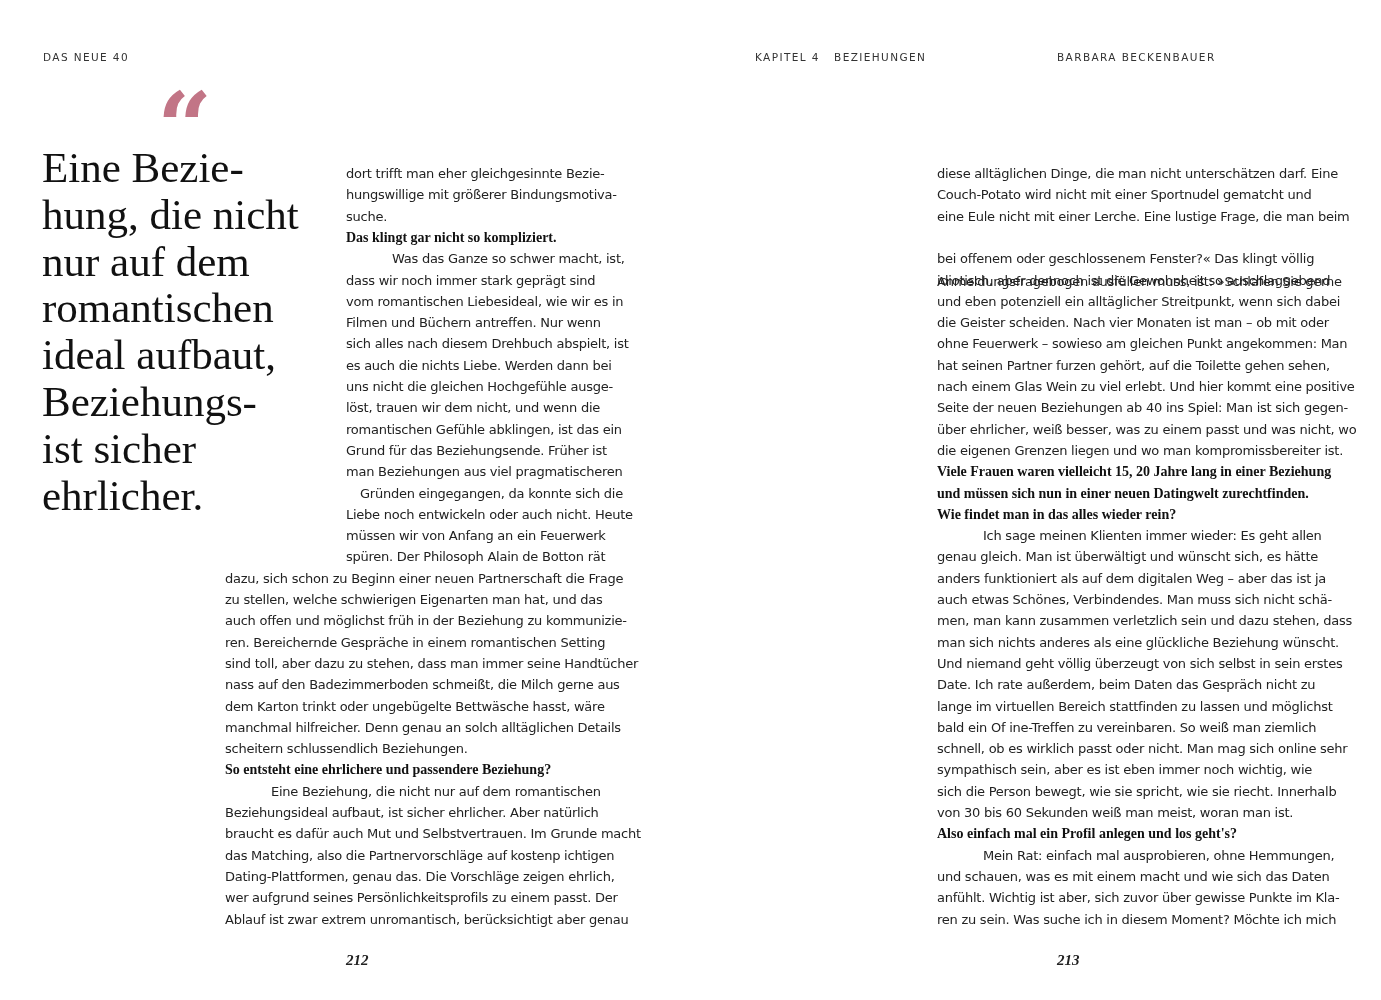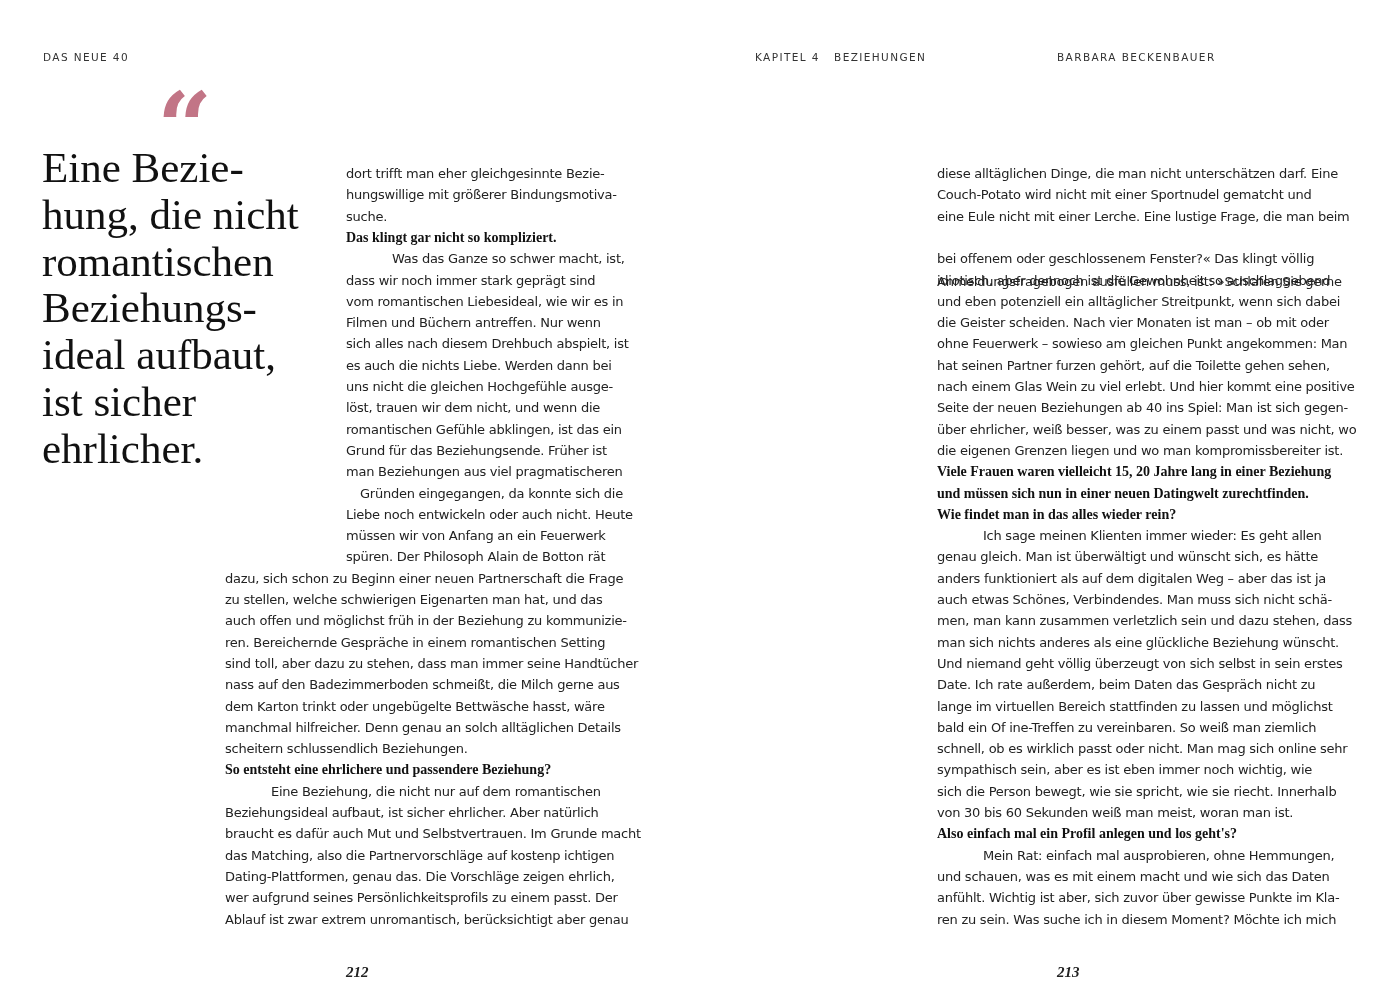--- a/index.html
+++ b/index.html
@@ -36,39 +36,40 @@
   }
   .col-lines div.q {
     font-family: "Liberation Serif", serif; font-weight: bold; font-size: 14px;
     color: #111; letter-spacing: 0;
   }
   .col-lines div.indent { text-indent: 46px; }
 
   .page-number {
     position: absolute; top: 952px;
     font-family: "Liberation Serif", serif; font-weight: bold; font-style: italic;
-    font-size: 15px; color: #222; margin-top: 12px;
+    font-size: 15px; color: #222;
   }
   .pn-left { left: 346px; }
   .pn-right { left: 1057px; }
 </style>
 </head>
 <body>
 
 <div class="running-head rh-left">DAS NEUE 40</div>
 <div class="running-head rh-chapter" style="white-space:pre;">KAPITEL 4   BEZIEHUNGEN</div>
 <div class="running-head rh-author">BARBARA BECKENBAUER</div>
 
 <div class="quote-mark">“</div>
 <div class="pull-quote">
   <div>Eine Bezie-</div>
   <div>hung, die nicht</div>
+  <div>nur auf dem</div>
   <div>romantischen</div>
+  <div>ideal aufbaut,</div>
   <div>Beziehungs-</div>
-  <div>ideal aufbaut,</div>
   <div>ist sicher</div>
   <div>ehrlicher.</div>
 </div>
 
 <div class="col-lines" id="left-col">
     <div style="left: 346px; top: 163px;">dort trifft man eher gleichgesinnte Bezie-</div>
     <div style="left: 346px; top: 184.3px;">hungswillige mit größerer Bindungsmotiva-</div>
     <div style="left: 346px; top: 205.6px;">suche.</div>
     <div class="q" style="left: 346px; top: 226.9px;">Das klingt gar nicht so kompliziert.</div>
     <div class="indent" style="left: 346px; top: 248.2px;">Was das Ganze so schwer macht, ist,</div>

